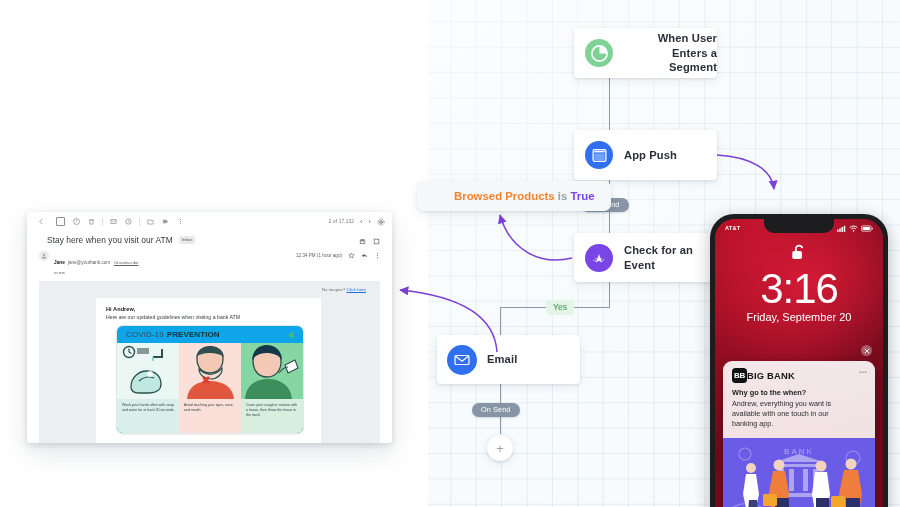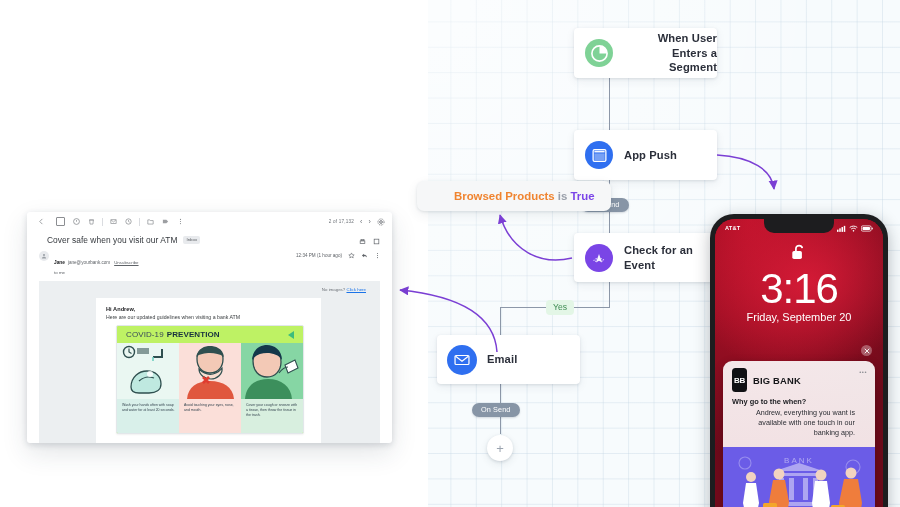--- a/index.html
+++ b/index.html
@@ -118,21 +118,21 @@
   }
   .noimg{position:absolute;right:14px;top:6px;font-size:4.4px;color:#6d7278;}
   .noimg a{color:#1a73e8;text-decoration:underline;}
   .mail-card{
     position:absolute;left:57px;top:17px;width:225px;height:152px;background:#ffffff;
   }
   .greet{font-size:5.6px;font-weight:700;color:#202124;padding:8px 0 0 10px;letter-spacing:.05px;}
   .subline{font-size:5.2px;color:#3c4043;padding:2px 0 0 10px;}
   .info{
     position:absolute;left:20px;top:27px;width:186px;height:107px;
-    background:#bef264;border:1px solid #e2e7ea;border-radius:2px;overflow:hidden;
+    background:#0ea5e9;border:1px solid #e2e7ea;border-radius:7px;overflow:hidden;
     box-shadow:0 1px 2px rgba(0,0,0,.06);
   }
   .info-head{height:17px;display:flex;align-items:center;padding:0 9px;position:relative;}
   .ih1{font-size:8px;color:#3a4a5a;letter-spacing:.1px;}
   .ih2{font-size:8px;color:#17303f;font-weight:700;letter-spacing:.1px;margin-left:3px;}
   .ih-tri{position:absolute;right:9px;width:0;height:0;
           border-top:4px solid transparent;border-bottom:4px solid transparent;border-right:6px solid #3dbd7d;}
   .info-cols{display:flex;height:90px;}
   .icol{flex:1;display:flex;flex-direction:column;}
   .icap{font-size:3.5px;line-height:1.45;padding:4px 4px 0 5px;color:#34444f;}
@@ -179,27 +179,27 @@
          font-size:11px;font-weight:400;}
   .xbtn{position:absolute;right:11px;top:126px;width:11px;height:11px;border-radius:50%;
         background:rgba(255,255,255,.32);z-index:6;display:flex;align-items:center;justify-content:center;}
   .notif{
     position:absolute;left:8px;top:142px;width:152px;z-index:6;
     border-radius:9px;overflow:hidden;
     background:linear-gradient(180deg, rgba(255,255,255,.90) 0%, rgba(253,236,238,.93) 100%);
     box-shadow:0 2px 8px rgba(0,0,0,.22);
   }
   .notif-top{display:flex;align-items:center;padding:7px 9px 4px 9px;position:relative;}
-  .bb-logo{width:15px;height:24px;border-radius:3.5px;background:#101114;color:#fff;
+  .bb-logo{width:15px;height:15px;border-radius:3.5px;background:#101114;color:#fff;
            font-size:8px;font-weight:700;display:flex;align-items:center;justify-content:center;
            letter-spacing:-.4px;}
-  .bb-name{margin-left:6px;font-size:9.4px;font-weight:700;color:#16171a;letter-spacing:.2px;}
+  .bb-name{font-size:9.4px;font-weight:700;color:#16171a;letter-spacing:.2px;}
   .notif-more{position:absolute;right:8px;top:8px;font-size:6px;color:#8d8f95;letter-spacing:.5px;}
   .ntitle{font-size:7.4px;font-weight:700;color:#1b1c20;padding:1px 9px 0 9px;}
-  .nbody{font-size:7.2px;color:#2b2d33;padding:2px 20px 8px 9px;line-height:1.42;text-align:right;}
+  .nbody{font-size:7.2px;color:#2b2d33;padding:2px 20px 8px 9px;line-height:1.42;}
   .nhero{height:86px;position:relative;overflow:hidden;background:#6b5ce7;}
 </style>
 </head>
 <body>
 
 <div id="stage">
 
   <div class="canvas">
 
     <div class="conn v" style="left:181px;top:78px;height:52px;"></div>
@@ -332,21 +332,21 @@
         <span class="mt-count" style="font-size:7px;">‹</span>
         <span class="mt-count" style="font-size:7px;">›</span>
         <svg width="8" height="8" viewBox="0 0 12 12">
           <circle cx="6" cy="6" r="2" fill="none" stroke="#5f6368" stroke-width="1.3"></circle>
           <circle cx="6" cy="6" r="4.6" fill="none" stroke="#5f6368" stroke-width="1.2" stroke-dasharray="1.6 1.3"></circle>
         </svg>
       </div>
     </div>
 
     <div class="mail-subject">
-      <span class="subj-txt">Cover safe when you visit our ATM</span>
+      <span class="subj-txt">Stay here when you visit our ATM</span>
       <span class="inbox-tag">Inbox</span>
       <div class="subj-right">
         <svg width="7" height="7" viewBox="0 0 12 12">
           <rect x="2" y="5" width="8" height="4.6" fill="none" stroke="#5f6368" stroke-width="1.2"></rect>
             <rect x="3.4" y="2.3" width="5.2" height="2.4" fill="none" stroke="#5f6368" stroke-width="1.1"></rect>
         </svg>
         <svg width="7" height="7" viewBox="0 0 12 12">
           <rect x="2" y="2" width="8" height="8" fill="none" stroke="#5f6368" stroke-width="1.2"></rect>
         </svg>
       </div>

